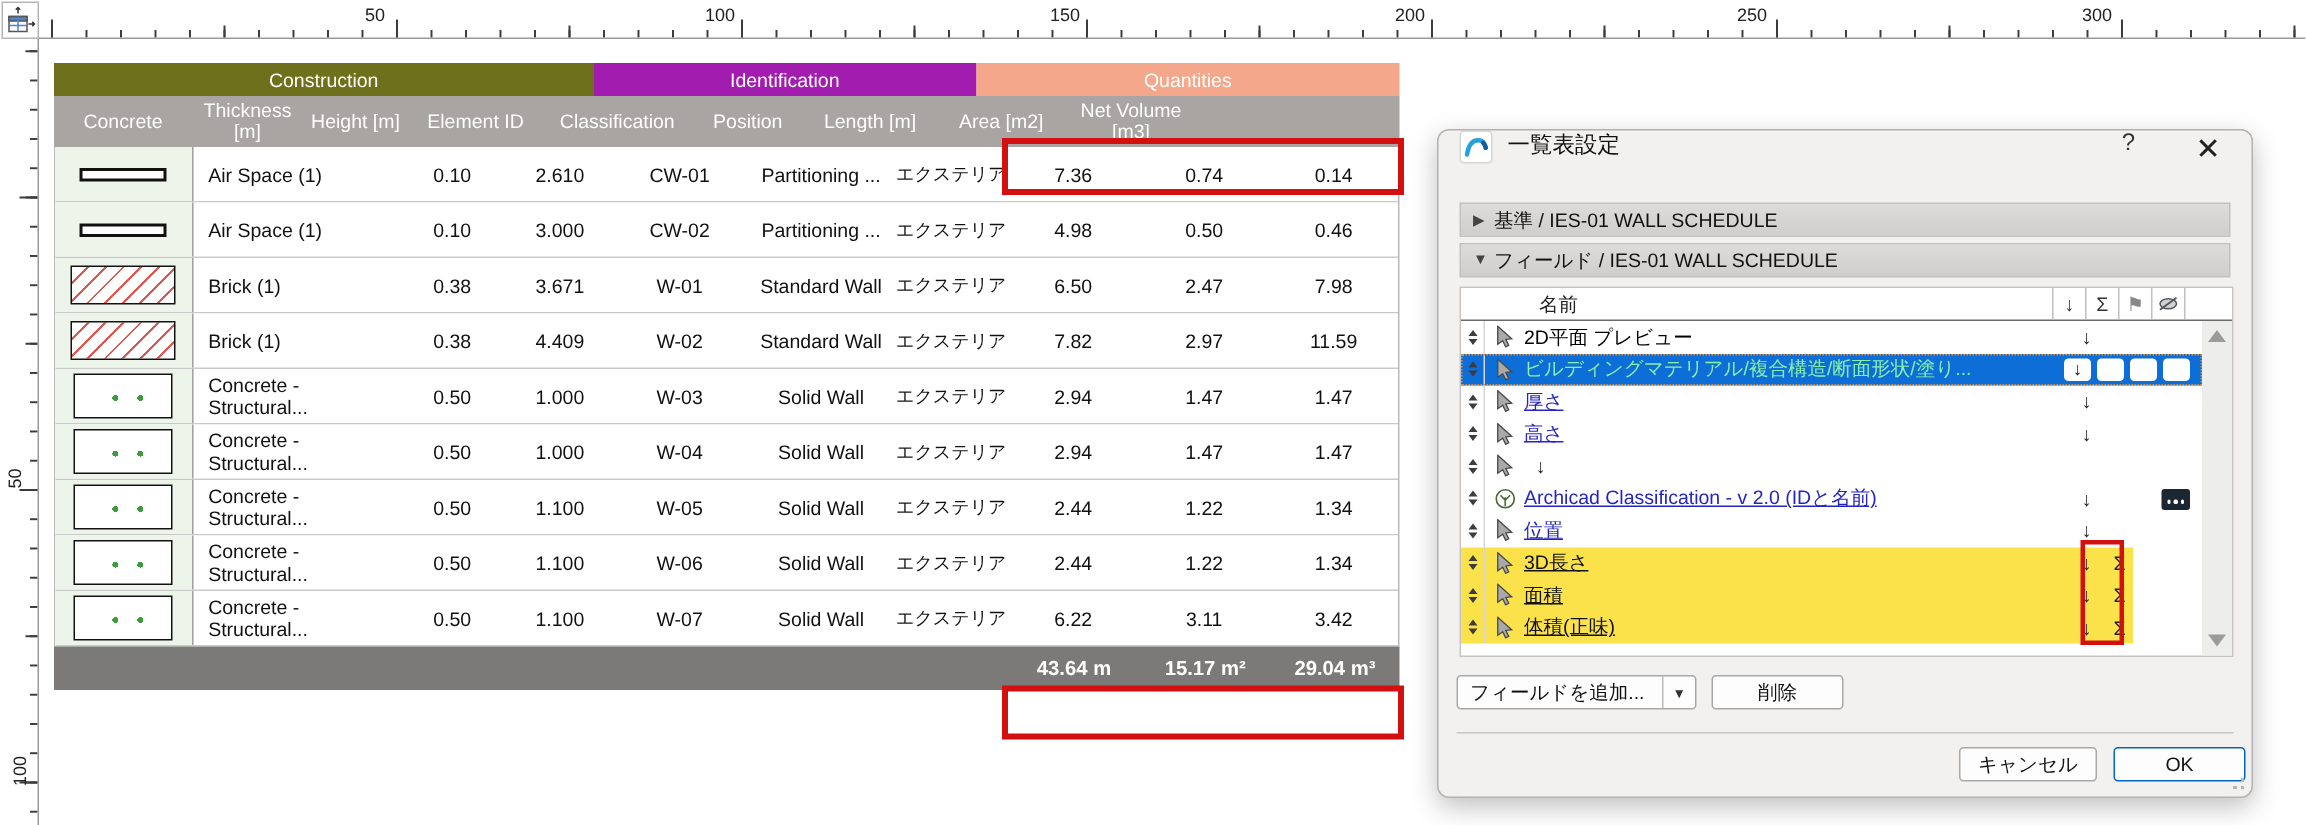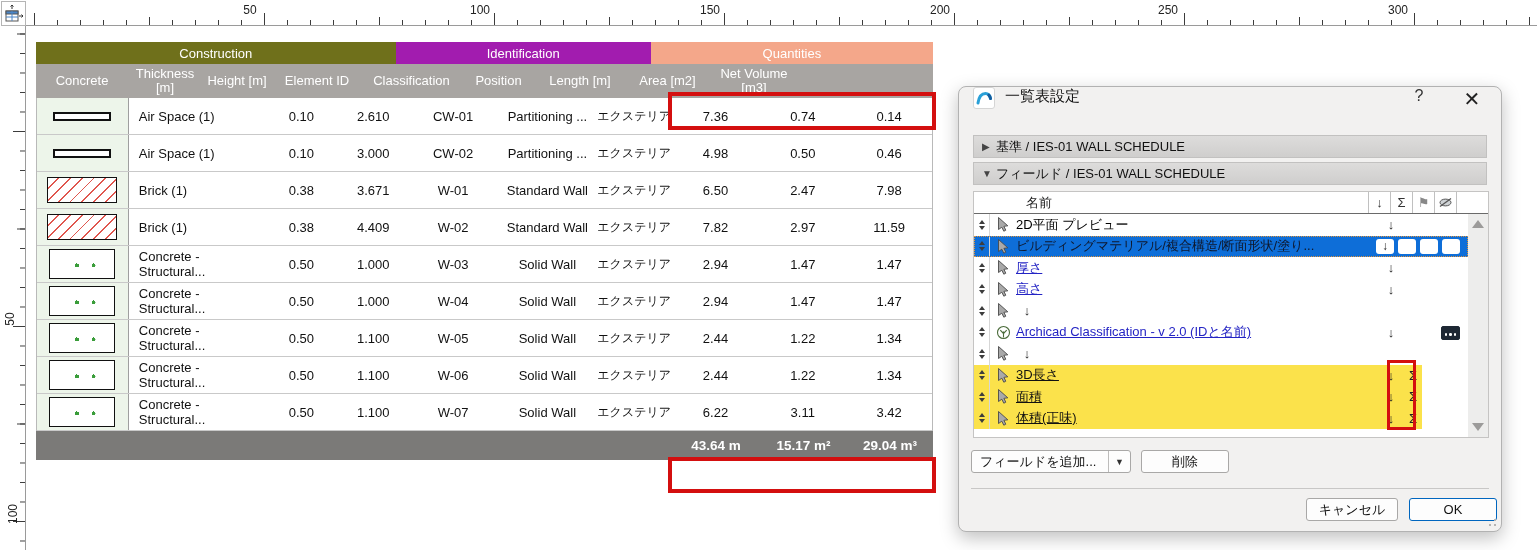--- a/index.html
+++ b/index.html
@@ -71,21 +71,21 @@
   .f-handle i { width:0; height:0; border-left:3.5px solid transparent; border-right:3.5px solid transparent; }
   .f-handle .up { border-bottom:4px solid #3c3c3c; margin-bottom:2px; }
   .f-handle .dn { border-top:4px solid #3c3c3c; }
   .f-picon { width:26px; display:flex; align-items:center; justify-content:center; }
   .f-name { flex:1; overflow:hidden; white-space:nowrap; text-overflow:ellipsis; }
   .f-row.link .f-name { color:#2424c4; text-decoration:underline; }
   .f-row.highlight { background:linear-gradient(to right,#fbe24b 0,#fbe24b calc(100% - 46px),#fff calc(100% - 46px)); }
   .f-row.highlight .f-name { color:#111; text-decoration:underline; }
   .f-cell { width:22px; text-align:center; font-size:13px; color:#222; flex:none; }
   .f-row.selected { background:#0e6ed8; color:#fff; outline:1px dotted #e0933a; outline-offset:-1px; }
-  .f-row.selected .f-name { color:#0f172a; }
+  .f-row.selected .f-name { color:#86efac; }
   .wcell { width:18px; height:15px; background:#fff; border-radius:3px; margin:0 2px; display:flex; align-items:center; justify-content:center; font-size:12px; color:#222; flex:none; }
   .f-ellipsis { position:absolute; right:8px; top:4px; width:19px; height:14px; border:1.5px solid #1d2733; border-radius:2px; background:#1d2733; display:flex; align-items:flex-end; justify-content:center; gap:2px; padding-bottom:3px; }
   .f-ellipsis b { width:2.5px; height:2.5px; background:#fff; border-radius:50%; }
   .scrollbar { position:absolute; right:0; top:22px; bottom:0; width:20px; background:#ededec; display:flex; flex-direction:column; justify-content:space-between; align-items:center; padding:6px 0; }
   .tri-up { width:0; height:0; border-left:6px solid transparent; border-right:6px solid transparent; border-bottom:8px solid #9c9b9a; }
   .tri-dn { width:0; height:0; border-left:6px solid transparent; border-right:6px solid transparent; border-top:8px solid #9c9b9a; }
 
   .btn { background:#fdfdfd; border:1px solid #a9a8a7; border-radius:3px; font-size:13px; color:#111; display:flex; align-items:center; justify-content:center; height:23px; }
   .btn-add { position:absolute; left:12px; top:363px; width:160px; justify-content:flex-start; padding-left:8px; }
   .btn-add .dd { margin-left:auto; width:22px; height:100%; border-left:1px solid #bdbcbb; display:flex; align-items:center; justify-content:center; font-size:9px; color:#333; }
@@ -423,20 +423,21 @@
         <div class="f-row link">
           <span class="f-handle">
             <i class="up"></i>
             <i class="dn"></i>
           </span>
           <span class="f-picon">
             <svg width="12" height="15" viewBox="0 0 12 15">
               <path d="M1.5 0.5 L1.5 12.5 L4.8 10.2 L6.8 14.2 L8.8 13.2 L6.9 9.3 L10.8 8.8 Z" fill="#a9a9a9" stroke="#4a4a4a" stroke-width="0.9"></path>
             </svg>
           </span>
+          <span class="f-name">位置</span>
           <span class="f-cell">↓</span>
           <span class="f-cell"></span>
           <span class="f-cell"></span>
           <span class="f-cell"></span>
         </div>
         <div class="f-row highlight">
           <span class="f-handle">
             <i class="up"></i>
             <i class="dn"></i>
           </span>

